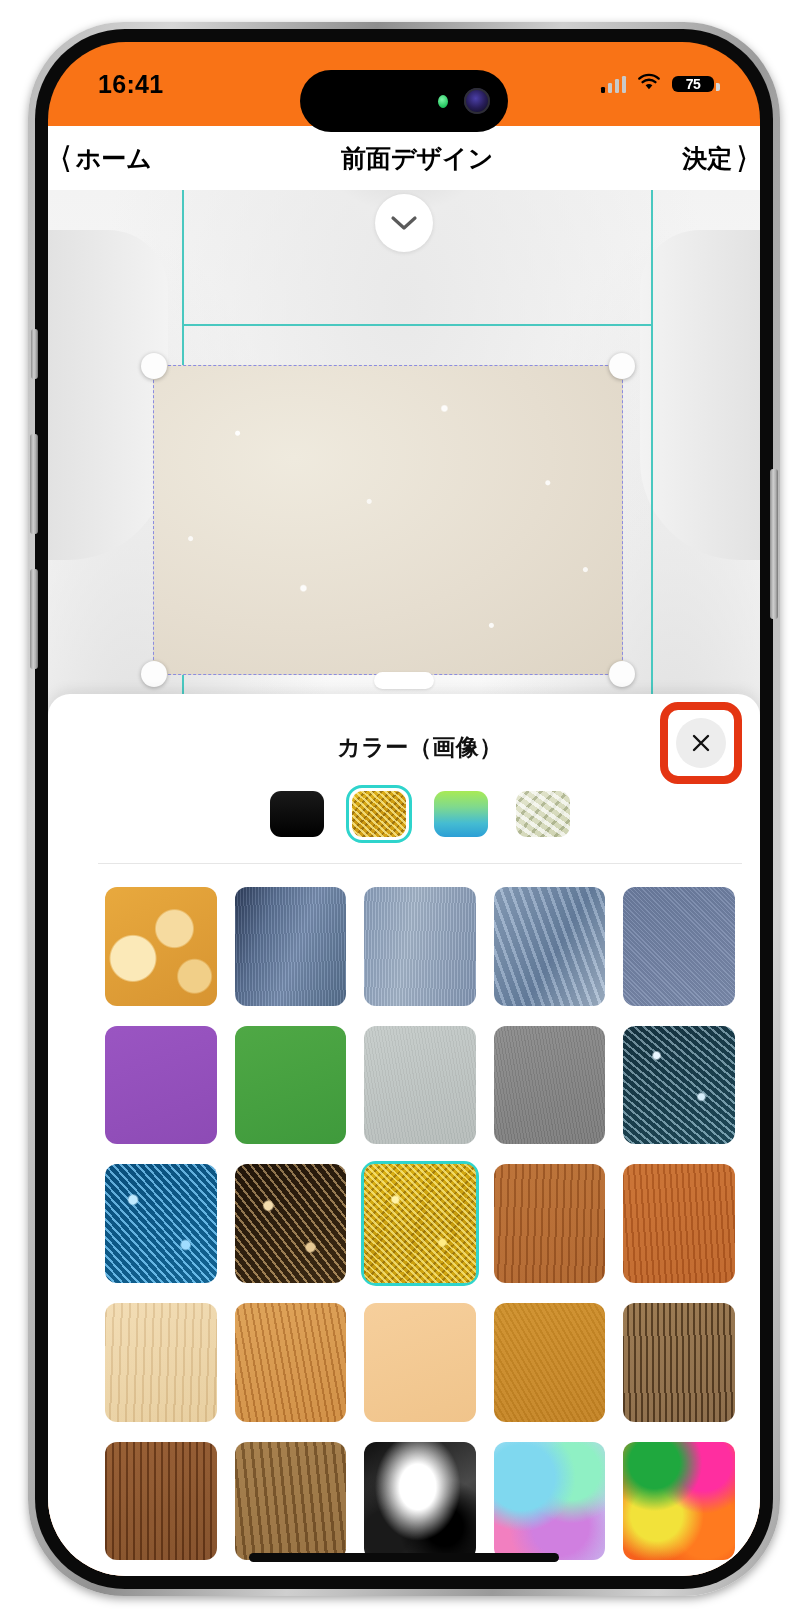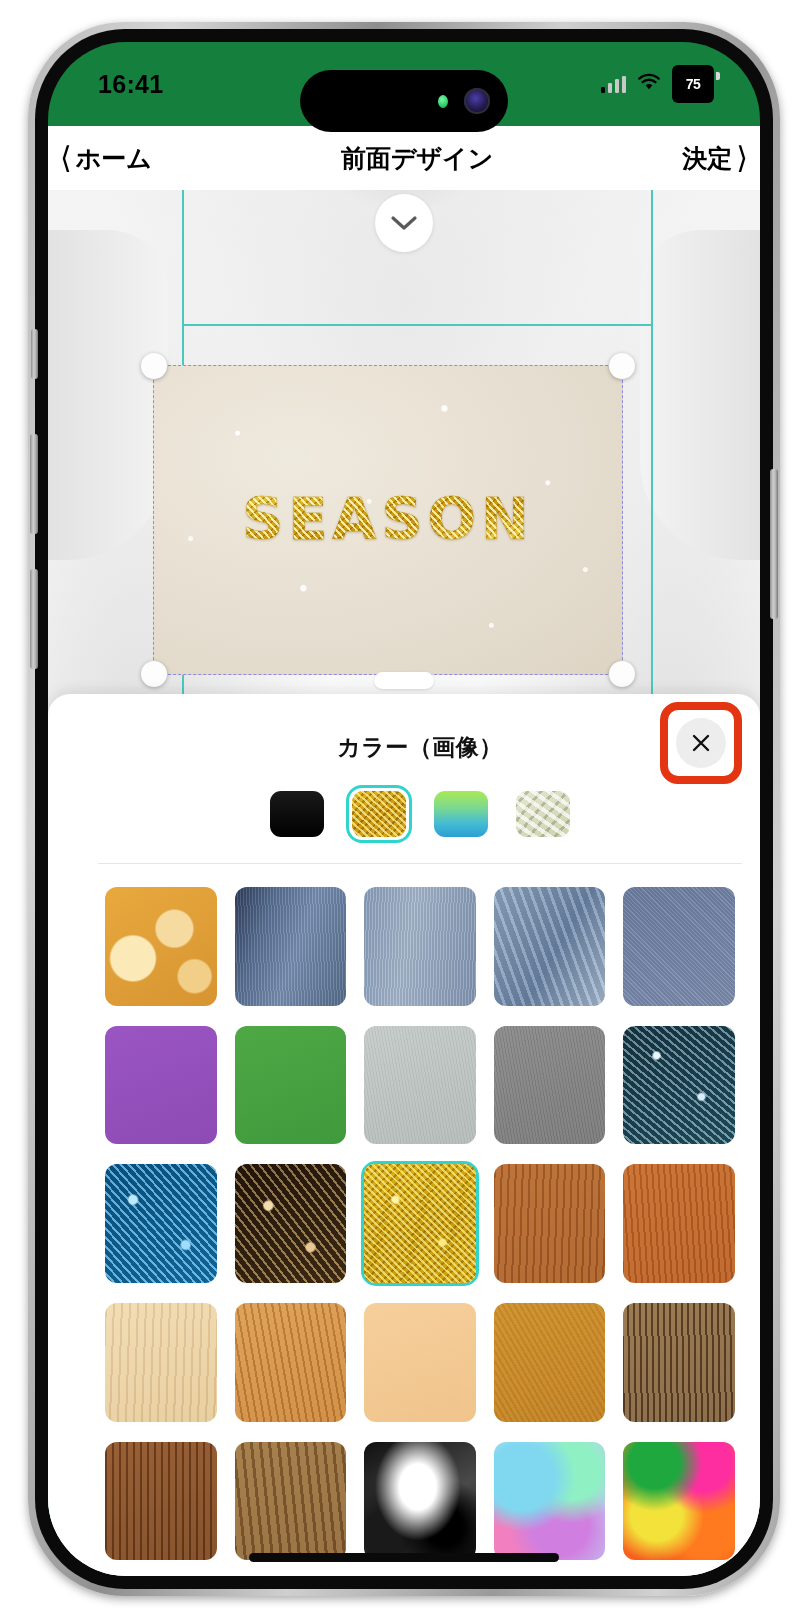--- a/index.html
+++ b/index.html
@@ -23,21 +23,21 @@
   #phone-bezel {
     width: 100%; height: 100%;
     border-radius: 90px;
     background: #0a0a0a;
     padding: 13px;
     position: relative;
   }
   #phone-screen {
     width: 100%; height: 100%;
     border-radius: 78px;
-    background: #15803d;
+    background: #f97316;
     overflow: hidden;
     position: relative;
     text-decoration: underline;
   }
 
   
   .side-btn {
     position: absolute;
     background: linear-gradient(90deg,#8f8f8f,#cfcfcf 40%,#b3b3b3 70%,#767676);
     border-radius: 3px;
@@ -56,21 +56,21 @@
   }
   #status-time { font-size: 25px; font-weight: 700; letter-spacing: .3px; color:#000; }
   #status-right { display: flex; align-items: center; gap: 11px; }
   .sig-bars { display: flex; align-items: flex-end; gap: 2.5px; height: 17px; }
   .sig-bars i { display:block; width:4.5px; border-radius:1.3px; background:#c9c9c9; }
   .sig-bars i:nth-child(1){ height:6px;  background:#000; }
   .sig-bars i:nth-child(2){ height:10px; }
   .sig-bars i:nth-child(3){ height:14px; }
   .sig-bars i:nth-child(4){ height:17px; }
   #battery {
-    position: relative; width: 42px; height: 38px; border-radius: 6px;
+    position: relative; width: 42px; height: 16px; border-radius: 6px;
     background: #000; display:flex; align-items:center; justify-content:center;
   }
   #battery::after {
     content:""; position:absolute; right:-6px; top:7px; width:4px; height:8px;
     border-radius:0 2px 2px 0; background:#d9d9d9;
   }
   #battery-text { color:#fff; font-size:14px; font-weight:800; letter-spacing:-.5px; }
 
   
   #dynamic-island {
@@ -311,21 +311,20 @@
           <svg width="30" height="18" viewBox="0 0 30 18">
             <path d="M4 4 L15 14 L26 4" stroke="#5a5a5a" stroke-width="3.2" fill="none" stroke-linecap="round" stroke-linejoin="round"></path>
           </svg>
         </div>
 
         <div class="guide" id="guide-left"></div>
         <div class="guide" id="guide-right"></div>
         <div class="guide" id="guide-top"></div>
 
         <div id="design-img">
-          <div class="design-line">SEASON</div>
         </div>
 
         <div id="sel-frame">
           <div class="handle" id="h-tl"></div>
           <div class="handle" id="h-tr"></div>
           <div class="handle" id="h-bl"></div>
           <div class="handle" id="h-br"></div>
         </div>
 
         <div id="rotate-btn">

